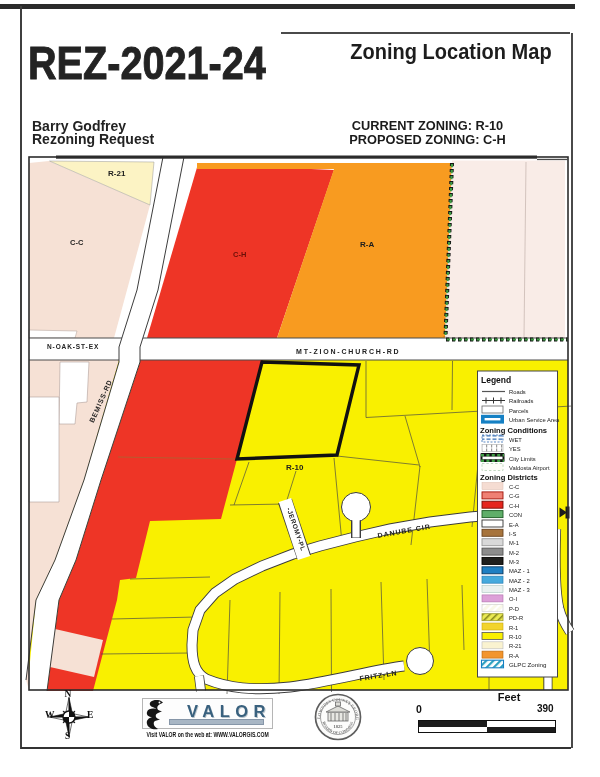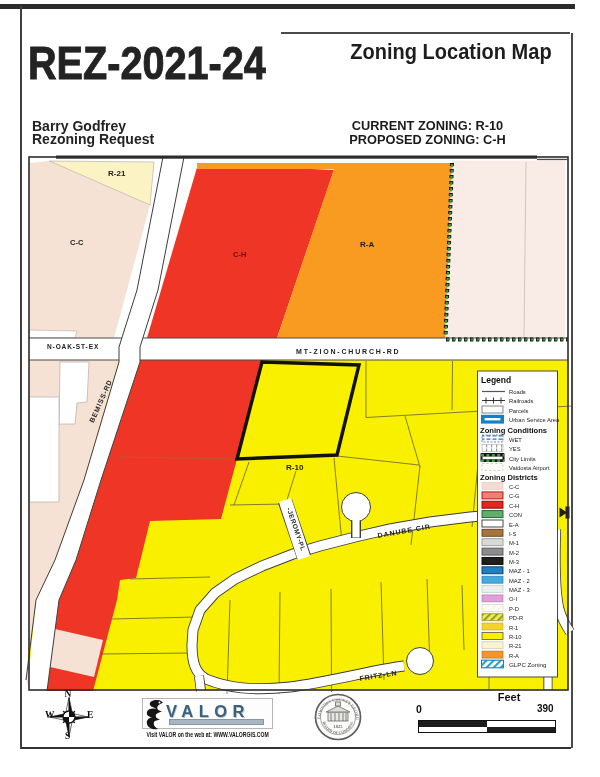--- a/index.html
+++ b/index.html
@@ -394,21 +394,21 @@
 
 <div class="abs" style="left:142px;top:698px;width:129px;height:29px;border:1px solid #b5b5b5;background:#fdfdfd;"></div>
 
 <div class="abs" style="left:144px;top:699px;">
 <svg width="22" height="32" viewBox="0 0 22 32" xmlns="http://www.w3.org/2000/svg">
 <path d="M14,1 C8,0.5 5,3 6,6 C7,8.5 11,8 12,10 C9,9 4,9.5 3,13 C2,16 5,18 8,18 C5,19 2,21 3,25 C4,29 9,31 14,30 C11,28 9,26 10,23 C11,21 14,22 16,20 C13,20 11,18 12,15.5 C13,13.5 16,14 18,12 C15,12 12.5,10.5 13.5,7.5 C14.3,5.3 17,5 19,3.5 C17,2 16,1.2 14,1 Z" fill="#151515"></path>
 <circle cx="15.5" cy="3.5" r="1" fill="#fff"></circle>
 </svg>
 </div>
 
-<div class="abs" style="left:160px;top:701.5px;width:96px;text-align:center;font-size:16.5px;font-weight:bold;color:#39617e;letter-spacing:5.5px;text-shadow:0.8px 0.8px 0 #b9c4cc;">VALOR</div>
+<div class="abs" style="left:181px;top:701.5px;width:96px;text-align:center;font-size:16.5px;font-weight:bold;color:#39617e;letter-spacing:5.5px;text-shadow:0.8px 0.8px 0 #b9c4cc;">VALOR</div>
 
 <div class="abs" style="left:169px;top:719px;width:93px;height:4px;background:#a8b6c4;border:0.5px solid #8696a8;"></div>
 
 <div class="abs" style="left:125px;top:731px;width:160px;text-align:center;font-size:7px;font-weight:bold;color:#111;white-space:nowrap;transform:scaleX(0.73);transform-origin:center top;">Visit VALOR on the web at: WWW.VALORGIS.COM</div>
 
 <div class="abs" style="left:314px;top:692px;">
 <svg width="48" height="50" viewBox="0 0 48 50" xmlns="http://www.w3.org/2000/svg">
 <circle cx="24" cy="25" r="22.5" fill="#fcfcfb" stroke="#5e5e5e" stroke-width="1.7"></circle>
 <circle cx="24" cy="25" r="17.5" fill="none" stroke="#8a8a8a" stroke-width="0.8"></circle>
 <g fill="#777">

